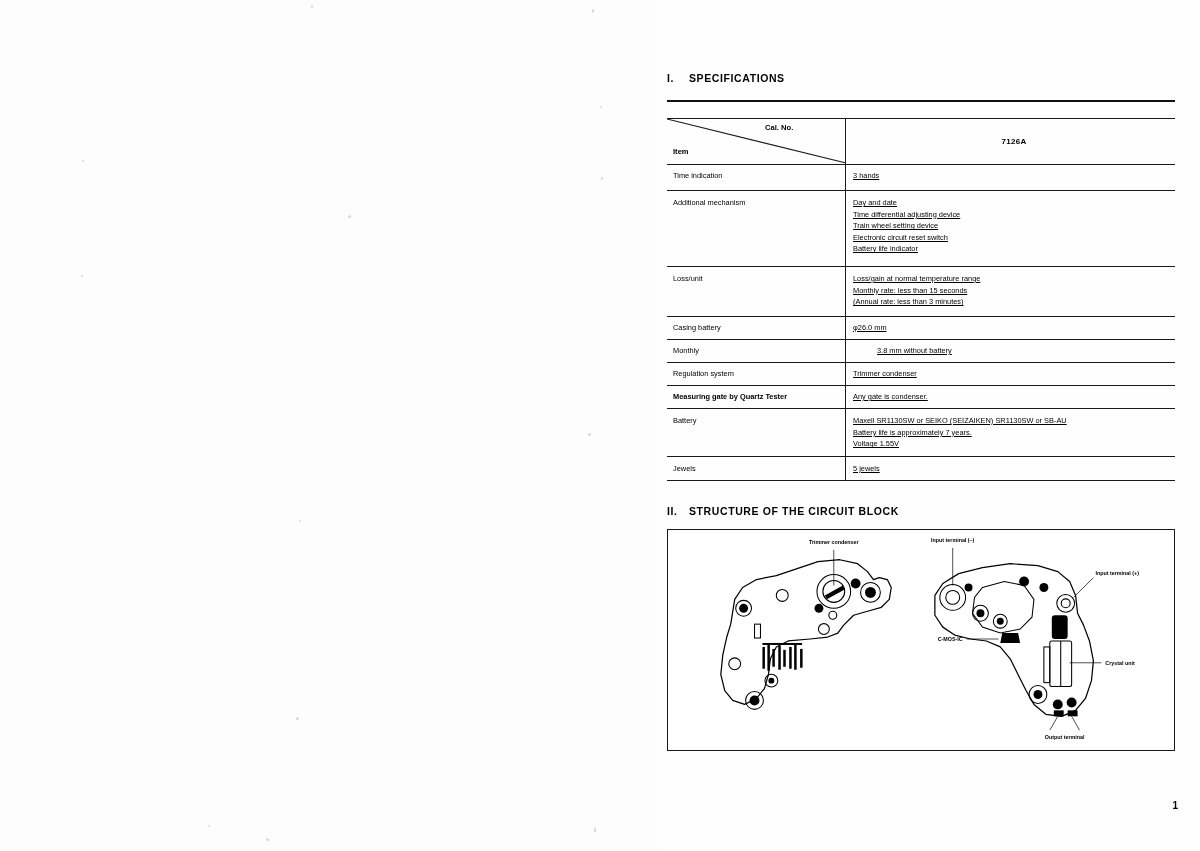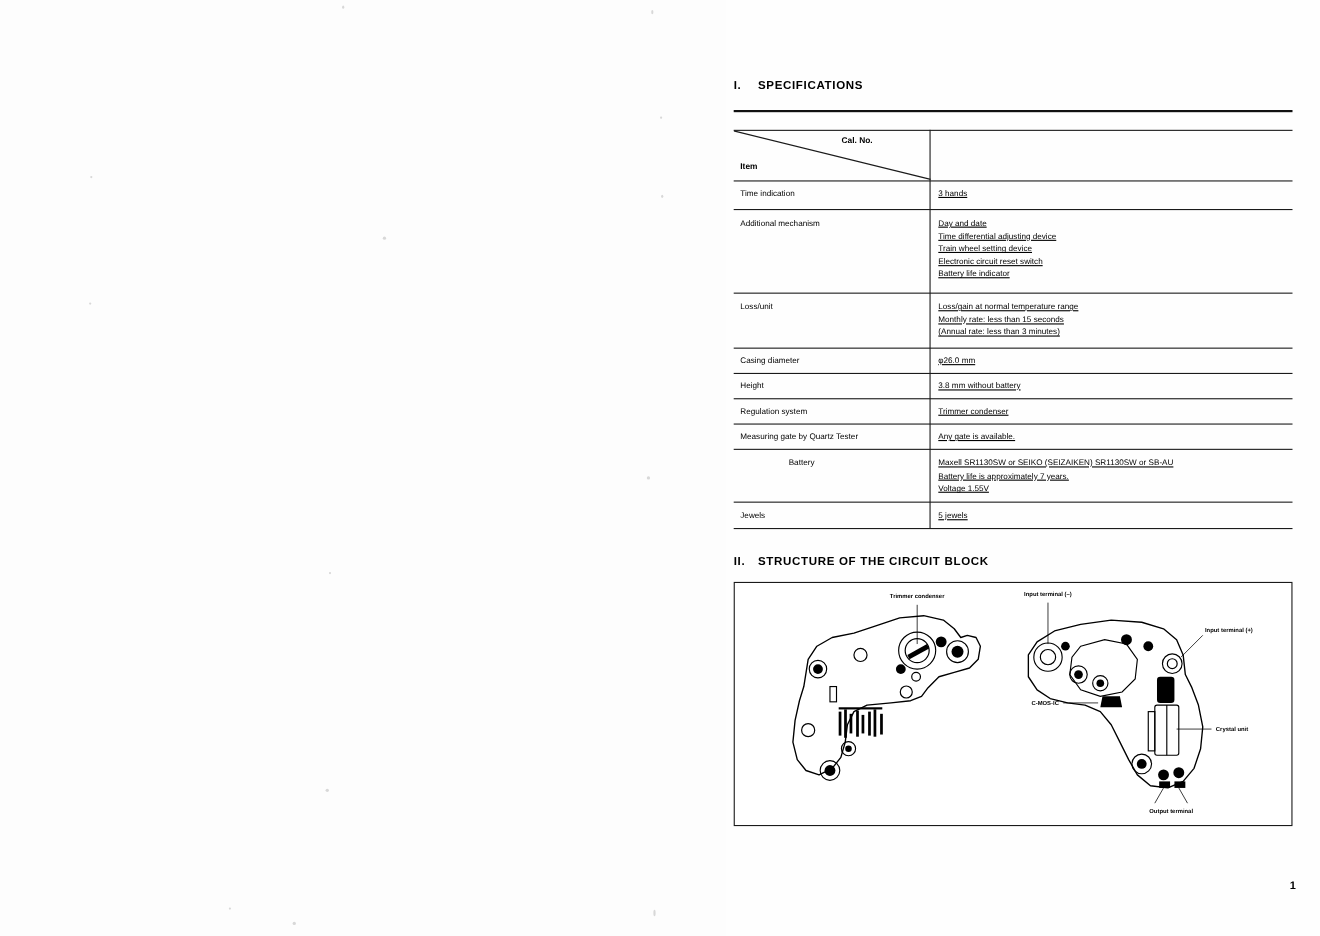--- a/index.html
+++ b/index.html
@@ -224,20 +224,21 @@
       <div class="row-line" style="top:338px;"></div>
       <div class="row-line" style="top:362px;"></div>
       <div class="col-divider" style="top:0px;height:362px;"></div>
 
       <div id="header-cell">
         <svg id="header-diagonal" viewBox="0 0 180 46" preserveAspectRatio="none">
           <line x1="0" y1="1" x2="179" y2="45" stroke="#1a1a1a" stroke-width="1.1"></line>
         </svg>
         <div id="label-cal-no">Cal. No.</div>
         <div id="label-item">Item</div>
+        <div id="header-caliber">7126A</div>
       </div>
 
       <div class="cell-item" style="top:52px;">Time indication</div>
       <div class="cell-value" style="top:52px;">
         <span class="line">3 hands</span>
       </div>
 
       <div class="cell-item" style="top:79px;">Additional mechanism</div>
       <div class="cell-value" style="top:79px;">
         <span class="line">Day and date</span>
@@ -247,41 +248,41 @@
         <span class="line">Battery life indicator</span>
       </div>
 
       <div class="cell-item" style="top:155px;">Loss/unit</div>
       <div class="cell-value" style="top:155px;">
         <span class="line">Loss/gain at normal temperature range</span>
         <span class="line">Monthly rate:  less than 15 seconds</span>
         <span class="line">(Annual rate:  less than 3 minutes)</span>
       </div>
 
-      <div class="cell-item" style="top:204px;">Casing diameter</div>
+      <div class="cell-item" style="top:204px;">Casing battery</div>
       <div class="cell-value" style="top:204px;">
         <span class="line">φ26.0 mm</span>
       </div>
 
-      <div class="cell-item" style="top:227px;">Height</div>
-      <div class="cell-value" style="top:227px;">
+      <div class="cell-item" style="top:227px;">Monthly</div>
+      <div class="cell-value" style="top:227px;margin-left:24px;">
         <span class="line">3.8 mm without battery</span>
       </div>
 
       <div class="cell-item" style="top:250px;text-align:center;">Regulation system</div>
       <div class="cell-value" style="top:250px;">
         <span class="line">Trimmer condenser</span>
       </div>
 
-      <div class="cell-item" style="top:273px;">Measuring gate by Quartz Tester</div>
+      <div class="cell-item" style="top:273px;font-weight:bold;">Measuring gate by Quartz Tester</div>
       <div class="cell-value" style="top:273px;">
-        <span class="line">Any gate is available.</span>
-      </div>
-
-      <div class="cell-item" style="top:297px;margin-left:44px;">Battery</div>
+        <span class="line">Any gate is condenser.</span>
+      </div>
+
+      <div class="cell-item" style="top:297px;">Battery</div>
       <div class="cell-value" style="top:297px;">
         <span class="line">Maxell SR1130SW or SEIKO (SEIZAIKEN) SR1130SW or SB-AU</span>
         <span class="line">Battery life is approximately 7 years.</span>
         <span class="line">Voltage 1.55V</span>
       </div>
 
       <div class="cell-item" style="top:345px;">Jewels</div>
       <div class="cell-value" style="top:345px;">
         <span class="line">5 jewels</span>
       </div>

